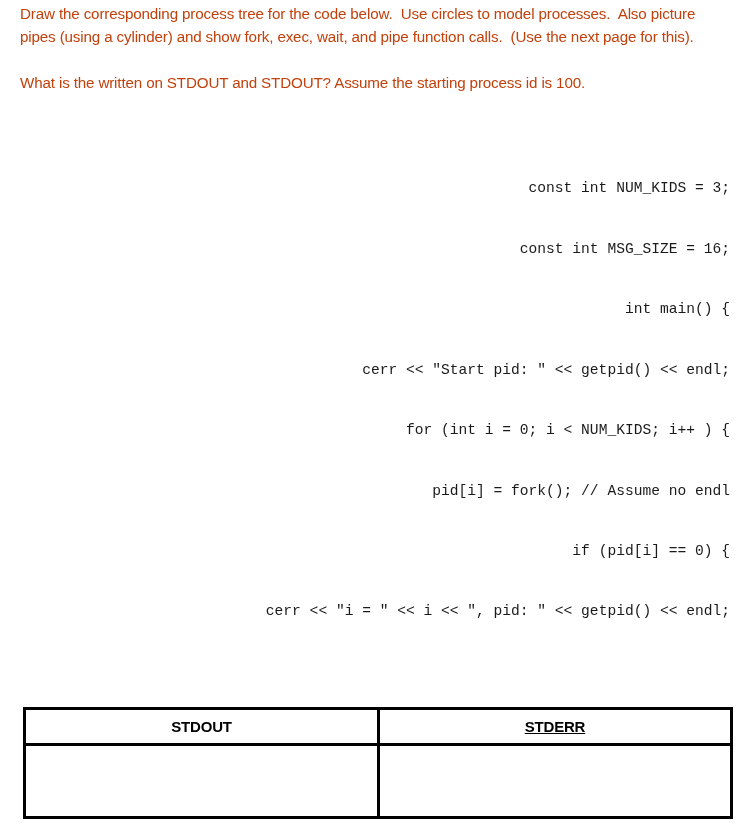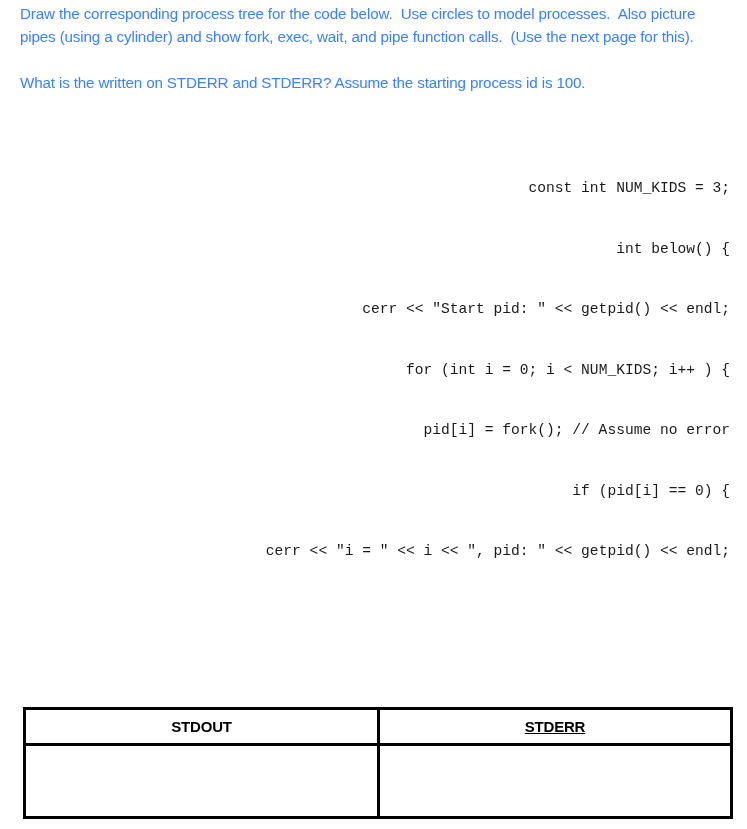--- a/index.html
+++ b/index.html
@@ -21,21 +21,21 @@
   #prose {
     position: absolute;
     left: 20px;
     top: 2px;
     width: 706px;
   }
   .para {
     font-family: "Liberation Sans", sans-serif;
     font-size: 15.2px;
     line-height: 23px;
-    color: #3b82f6;
+    color: #c2410c;
     letter-spacing: -0.15px;
     text-align: left;
     white-space: pre-wrap;
   }
   .para-gap {
     height: 23px;
   }
 
   
   #code-block {
@@ -83,29 +83,30 @@
   }
   .col-stdout { width: 351px; margin-left: 21px; }
   .col-stderr { width: 350px; text-decoration: underline; }
 </style>
 </head>
 <body>
 
 <div id="prose">
   <div class="para">Draw the corresponding process tree for the code below.  Use circles to model processes.  Also picture pipes (using a cylinder) and show fork, exec, wait, and pipe function calls.  (Use the next page for this).</div>
   <div class="para-gap"></div>
-  <div class="para">What is the written on STDERR and STDERR? Assume the starting process id is 100.</div>
+  <div class="para">What is the written on STDOUT and STDOUT? Assume the starting process id is 100.</div>
 </div>
 
 <div id="code-block">
   <div class="code-line">const int NUM_KIDS = 3;</div>
-  <div class="code-line">int below() {</div>
+  <div class="code-line">const int MSG_SIZE = 16;</div>
+  <div class="code-line">int main() {</div>
   <div class="code-line">   cerr &lt;&lt; "Start pid: " &lt;&lt; getpid() &lt;&lt; endl;</div>
   <div class="code-line">   for (int i = 0; i &lt; NUM_KIDS; i++ ) {</div>
-  <div class="code-line">      pid[i] = fork(); // Assume no error</div>
+  <div class="code-line">      pid[i] = fork(); // Assume no endl</div>
   <div class="code-line">      if (pid[i] == 0) {</div>
   <div class="code-line">         cerr &lt;&lt; "i = " &lt;&lt; i &lt;&lt; ", pid: " &lt;&lt; getpid() &lt;&lt; endl;</div>
   
   
   
   
   
   
   
   

